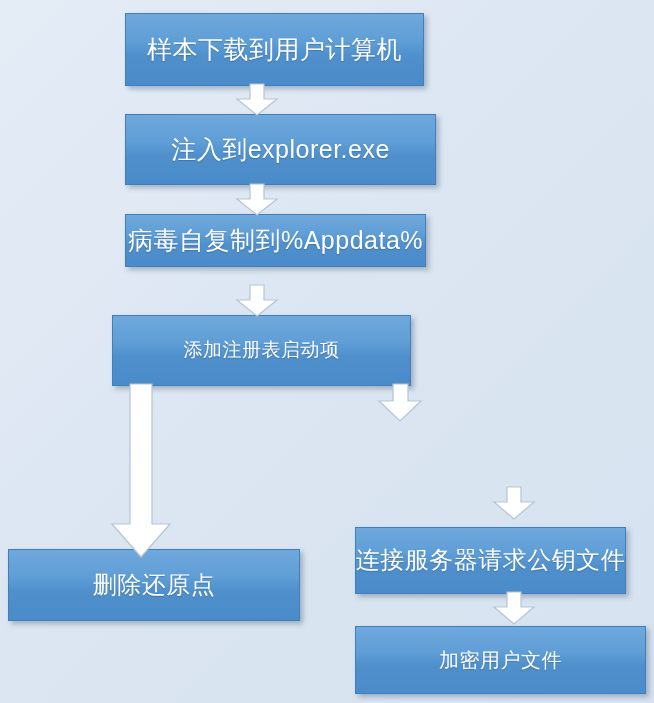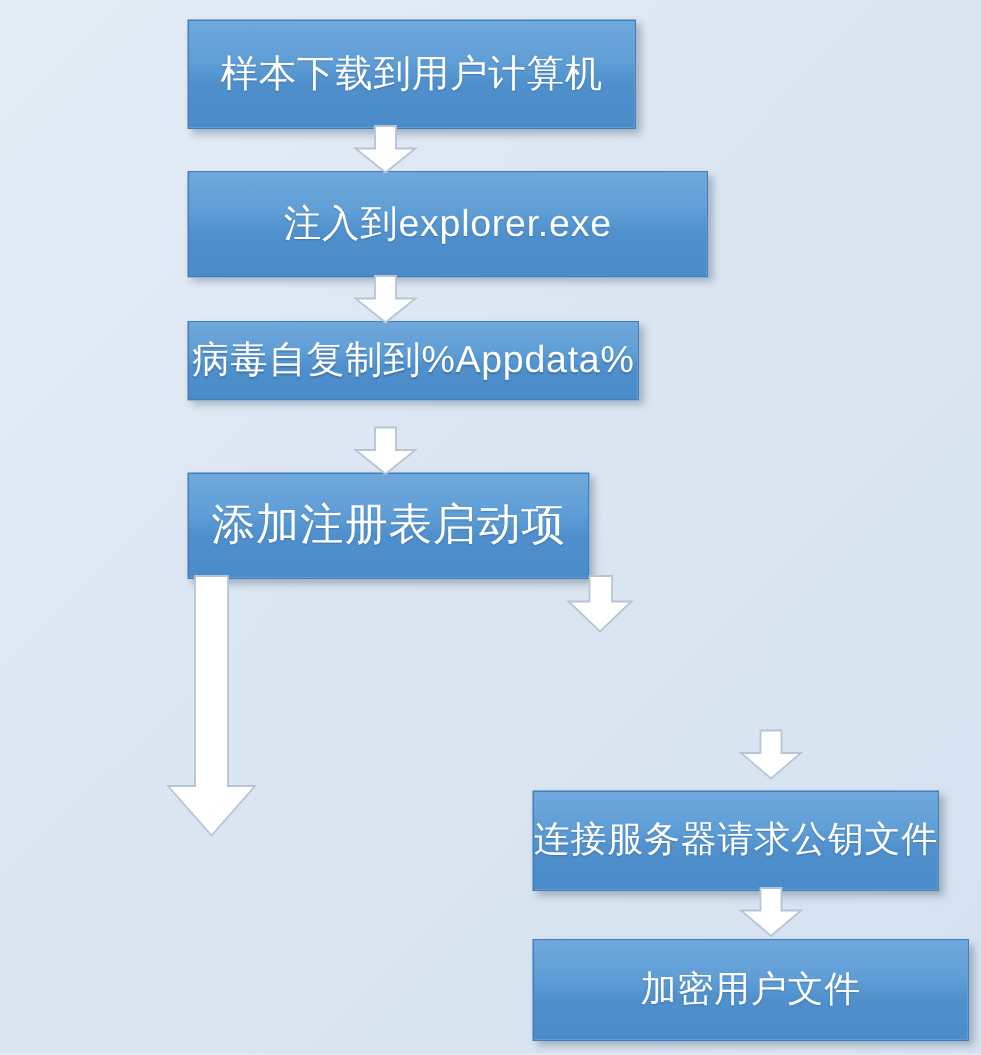--- a/index.html
+++ b/index.html
@@ -35,26 +35,26 @@
     text-shadow: 0 1px 1px rgba(40, 70, 100, 0.35);
     white-space: nowrap;
   }
   .node span {
     display: block;
     line-height: 1.1;
   }
 
   
   #n0 { left: 125px; top: 13px;  width: 299px; height: 73px;  font-size: 25px; }
-  #n1 { left: 125px; top: 114px; width: 347px; height: 71px;  font-size: 25px; }
+  #n1 { left: 125px; top: 114px; width: 311px; height: 71px;  font-size: 25px; }
   #n2 { left: 125px; top: 214px; width: 301px; height: 53px;  font-size: 25px; }
-  #n3 { left: 125px; top: 315px; width: 268px; height: 71px;  font-size: 29px; }
+  #n3 { left: 112px; top: 315px; width: 299px; height: 71px;  font-size: 19px; }
   #n4 { left: 355px; top: 420px; width: 291px; height: 69px;  font-size: 24px; }
   #n5 { left: 355px; top: 527px; width: 271px; height: 67px;  font-size: 24px; }
-  #n6 { left: 355px; top: 626px; width: 291px; height: 68px;  font-size: 24px; }
+  #n6 { left: 355px; top: 626px; width: 291px; height: 68px;  font-size: 20px; }
   #n7 { left: 8px;   top: 549px; width: 292px; height: 72px;  font-size: 24px; }
 
   
   .arrow {
     position: absolute;
   }
   .arrow svg {
     display: block;
     overflow: visible;
   }
@@ -95,20 +95,23 @@
 
 
   <div class="node" id="n5">
     <span>连接服务器请求公钥文件</span>
   </div>
 
   <div class="node" id="n6">
     <span>加密用户文件</span>
   </div>
 
+  <div class="node" id="n7">
+    <span>删除还原点</span>
+  </div>
 
   <div class="arrow" id="a0">
     <svg width="42" height="32" viewBox="0 0 42 32">
       <polygon points="14,0 28,0 28,15 41,15 21,31 1,15 14,15"></polygon>
     </svg>
   </div>
 
   <div class="arrow" id="a1">
     <svg width="42" height="32" viewBox="0 0 42 32">
       <polygon points="14,0 28,0 28,15 41,15 21,31 1,15 14,15"></polygon>

